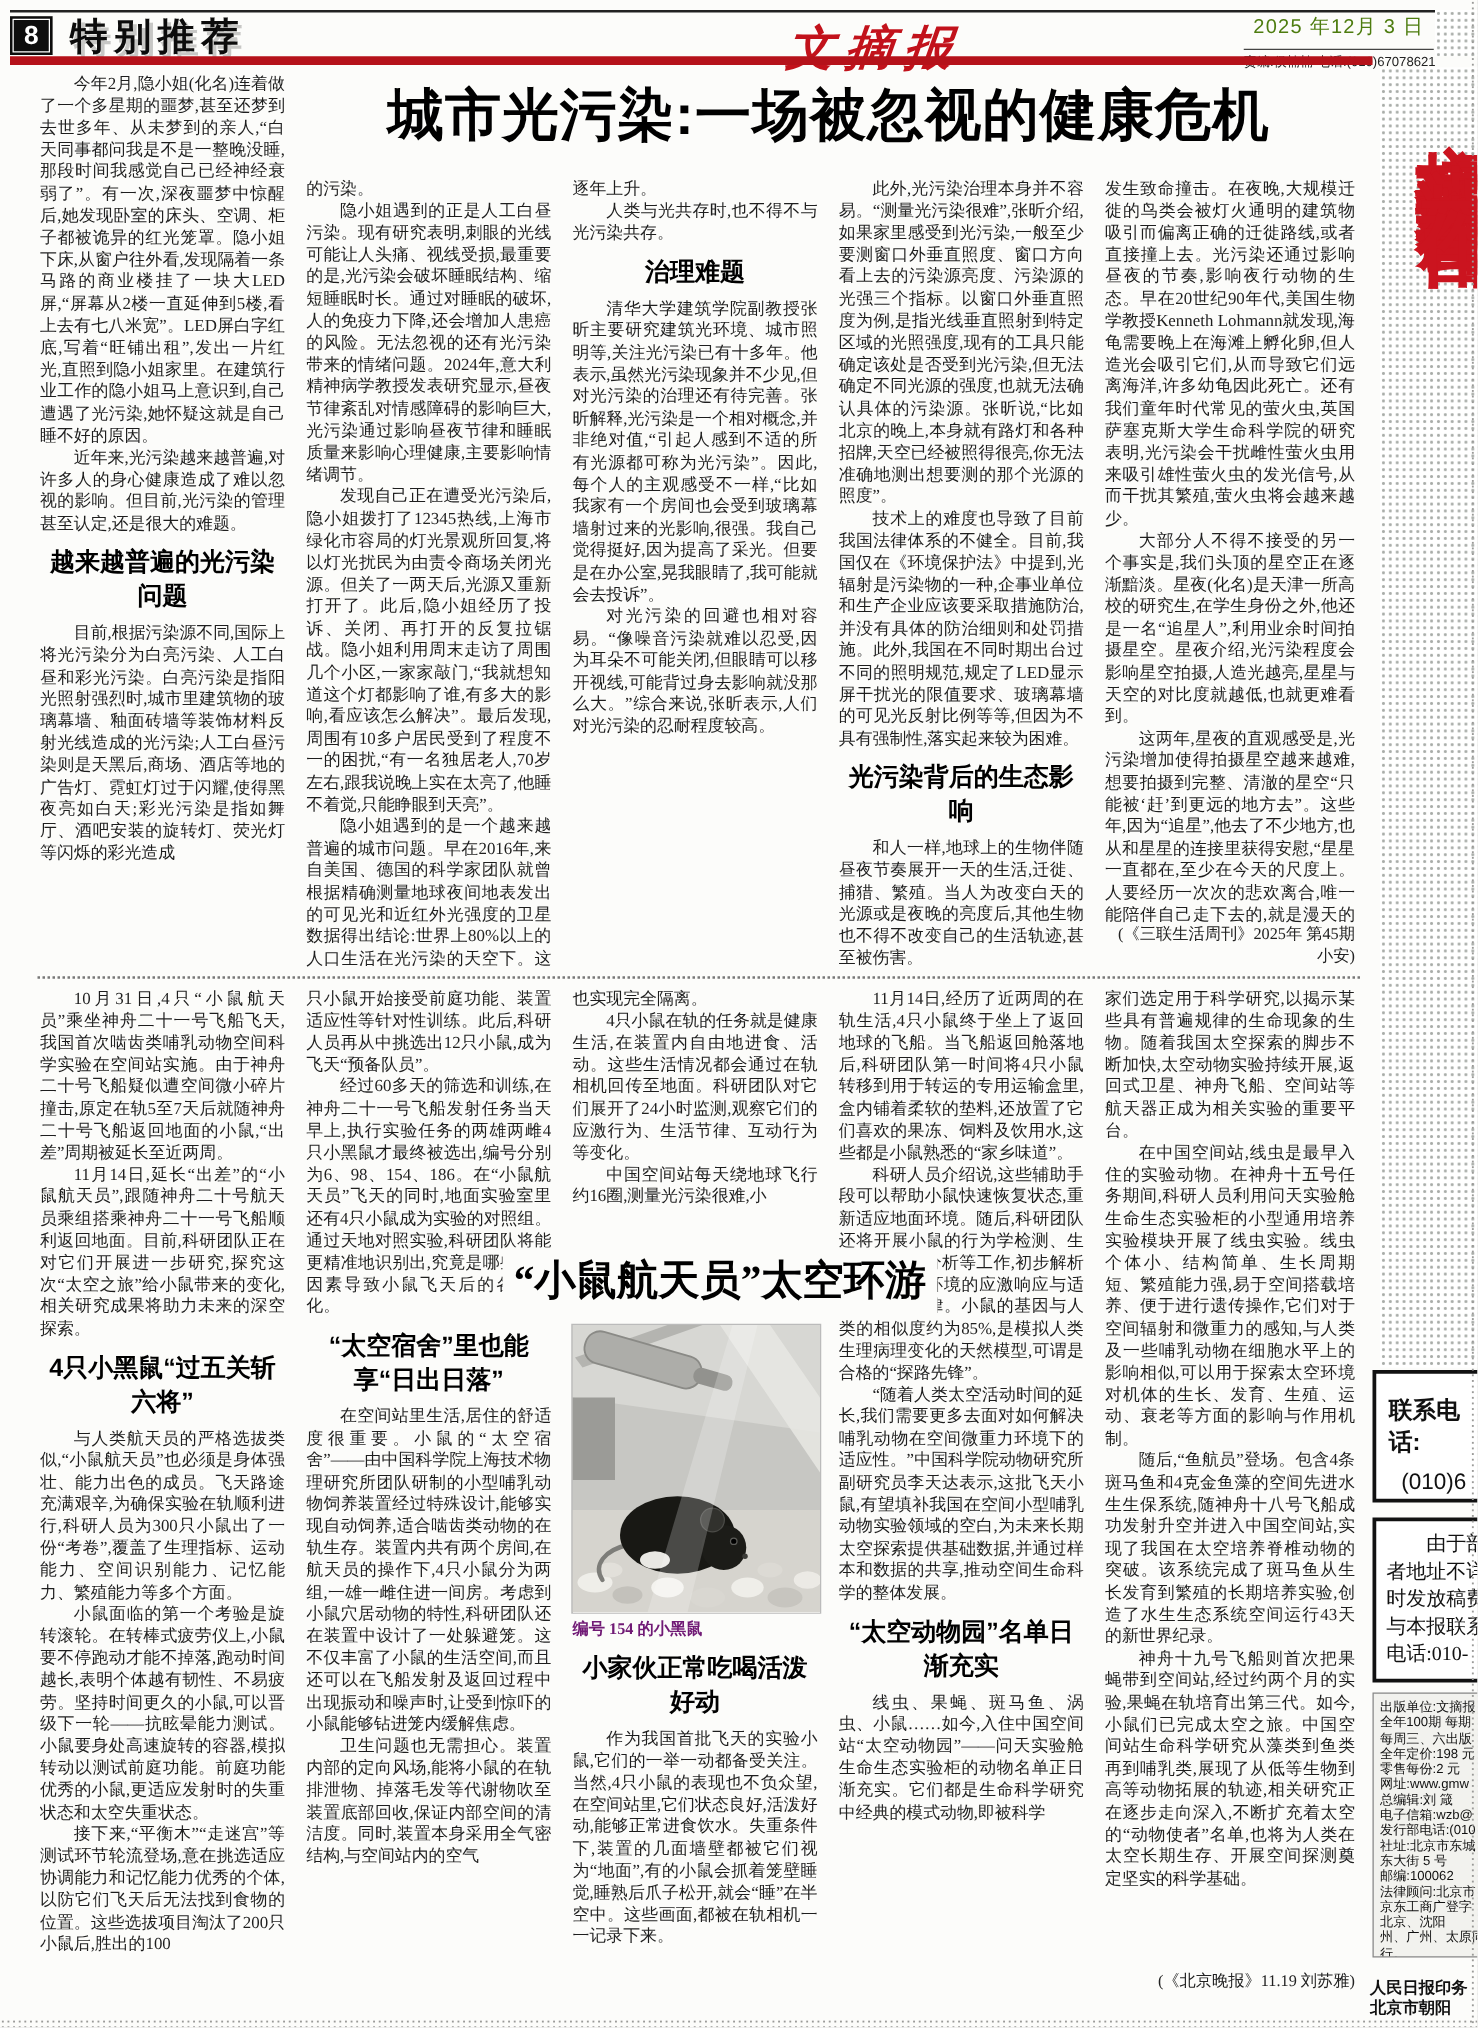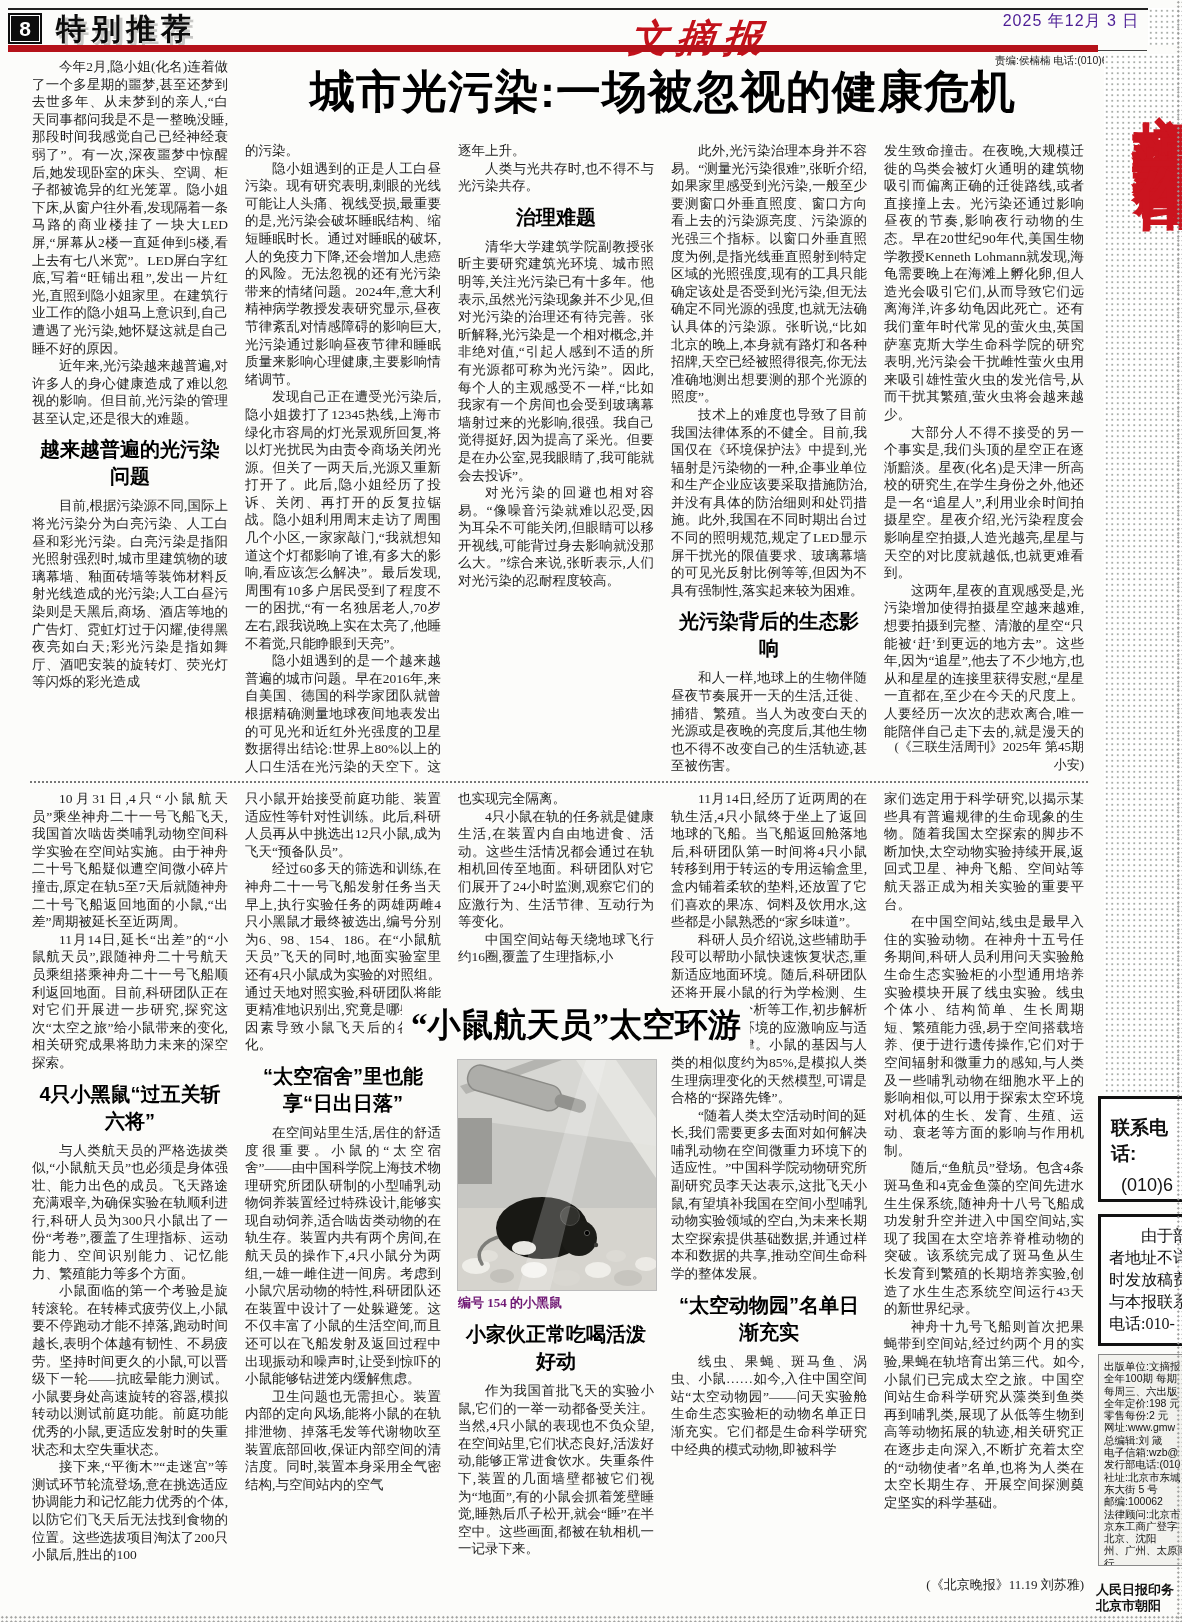--- a/index.html
+++ b/index.html
@@ -9,21 +9,21 @@
   .topline{position:absolute;left:8px;top:8px;width:1140px;height:2px;background:#222;}
   .pagenum{position:absolute;left:8px;top:13px;width:34px;height:31px;background:#0d0d0d;color:#fff;
            font:bold 21px "Liberation Sans",sans-serif;display:flex;align-items:center;justify-content:center;
            box-shadow:inset 0 0 0 2px #0d0d0d, inset 0 0 0 3px #fff;}
   .section{position:absolute;left:56px;top:9px;font-family:"Liberation Sans",sans-serif;font-weight:900;
            font-size:30px;color:#0c0c0c;letter-spacing:5px;text-shadow:3px 3px 0 #c7c7c5;}
   .masthead{position:absolute;left:560px;top:13px;width:280px;text-align:center;color:#c2121b;
             font-family:"Liberation Serif",serif;font-weight:bold;font-style:italic;font-size:38px;
             letter-spacing:9px;transform:skewX(-6deg);}
   .dateblock{position:absolute;left:995px;top:11px;width:152px;text-align:center;}
-  .date{font:16px "Liberation Sans",sans-serif;letter-spacing:1px;color:#4c1d95;padding-bottom:18px;border-bottom:1px solid #444;}
+  .date{font:16px "Liberation Sans",sans-serif;letter-spacing:1px;color:#4d7c0f;padding-bottom:7px;border-bottom:1px solid #444;}
   .editor{font:10.5px "Liberation Sans",sans-serif;color:#222;margin-top:3px;white-space:nowrap;}
   .redbar{position:absolute;left:8px;top:45px;width:1090px;height:7px;background:#b5121a;}
   
   .halftone{background-color:#fff;background-image:radial-gradient(circle,#a9ada9 1px,transparent 1.3px);background-size:5.5px 5.5px;}
   .ht-top{position:absolute;left:1148px;top:8px;width:34px;height:37px;}
   .ht-main{position:absolute;left:1104px;top:54px;width:78px;height:1040px;overflow:hidden;}
   .vertical-ad{position:absolute;left:28px;top:8px;writing-mode:vertical-rl;line-height:1.02;
                font-family:"Liberation Serif",serif;font-weight:900;font-size:64px;color:#cb141f;letter-spacing:4px;white-space:nowrap;}
   .contact-box{position:absolute;left:1098px;top:1096px;width:98px;height:106px;border:3px solid #111;background:#fff;
                padding:16px 0 0 10px;box-sizing:border-box;z-index:4;}
@@ -138,21 +138,21 @@
   <div class="col a2c2">
       <div class="para noindent">只小鼠开始接受前庭功能、装置适应性等针对性训练。此后,科研人员再从中挑选出12只小鼠,成为飞天“预备队员”。</div>
       <div class="para">经过60多天的筛选和训练,在神舟二十一号飞船发射任务当天早上,执行实验任务的两雄两雌4只小黑鼠才最终被选出,编号分别为6、98、154、186。在“小鼠航天员”飞天的同时,地面实验室里还有4只小鼠成为实验的对照组。通过天地对照实验,科研团队将能更精准地识别出,究竟是哪些太空因素导致小鼠飞天后的各项变化。</div>
       <div class="subhead">“太空宿舍”里也能享“日出日落”</div>
       <div class="para">在空间站里生活,居住的舒适度很重要。小鼠的“太空宿舍”——由中国科学院上海技术物理研究所团队研制的小型哺乳动物饲养装置经过特殊设计,能够实现自动饲养,适合啮齿类动物的在轨生存。装置内共有两个房间,在航天员的操作下,4只小鼠分为两组,一雄一雌住进一间房。考虑到小鼠穴居动物的特性,科研团队还在装置中设计了一处躲避笼。这不仅丰富了小鼠的生活空间,而且还可以在飞船发射及返回过程中出现振动和噪声时,让受到惊吓的小鼠能够钻进笼内缓解焦虑。</div>
       <div class="para">卫生问题也无需担心。装置内部的定向风场,能将小鼠的在轨排泄物、掉落毛发等代谢物吹至装置底部回收,保证内部空间的清洁度。同时,装置本身采用全气密结构,与空间站内的空气</div>
     </div>
   <div class="col a2c3a">
       <div class="para noindent">也实现完全隔离。</div>
       <div class="para">4只小鼠在轨的任务就是健康生活,在装置内自由地进食、活动。这些生活情况都会通过在轨相机回传至地面。科研团队对它们展开了24小时监测,观察它们的应激行为、生活节律、互动行为等变化。</div>
-      <div class="para">中国空间站每天绕地球飞行约16圈,覆盖了生理指标,小</div>
+      <div class="para">中国空间站每天绕地球飞行约16圈,测量光污染很难,小</div>
     </div>
   <div class="col a2c3b">
       <div class="subhead">小家伙正常吃喝活泼好动</div>
       <div class="para">作为我国首批飞天的实验小鼠,它们的一举一动都备受关注。当然,4只小鼠的表现也不负众望,在空间站里,它们状态良好,活泼好动,能够正常进食饮水。失重条件下,装置的几面墙壁都被它们视为“地面”,有的小鼠会抓着笼壁睡觉,睡熟后爪子松开,就会“睡”在半空中。这些画面,都被在轨相机一一记录下来。</div>
     </div>
   <div class="col a2c4">
       <div class="para">11月14日,经历了近两周的在轨生活,4只小鼠终于坐上了返回地球的飞船。当飞船返回舱落地后,科研团队第一时间将4只小鼠转移到用于转运的专用运输盒里,盒内铺着柔软的垫料,还放置了它们喜欢的果冻、饲料及饮用水,这些都是小鼠熟悉的“家乡味道”。</div>
       <div class="para">科研人员介绍说,这些辅助手段可以帮助小鼠快速恢复状态,重新适应地面环境。随后,科研团队还将开展小鼠的行为学检测、生理生化指标分析等工作,初步解析小鼠对空间环境的应激响应与适应性变化规律。小鼠的基因与人类的相似度约为85%,是模拟人类生理病理变化的天然模型,可谓是合格的“探路先锋”。</div>
       <div class="para">“随着人类太空活动时间的延长,我们需要更多去面对如何解决哺乳动物在空间微重力环境下的适应性。”中国科学院动物研究所副研究员李天达表示,这批飞天小鼠,有望填补我国在空间小型哺乳动物实验领域的空白,为未来长期太空探索提供基础数据,并通过样本和数据的共享,推动空间生命科学的整体发展。</div>
       <div class="subhead">“太空动物园”名单日渐充实</div>

